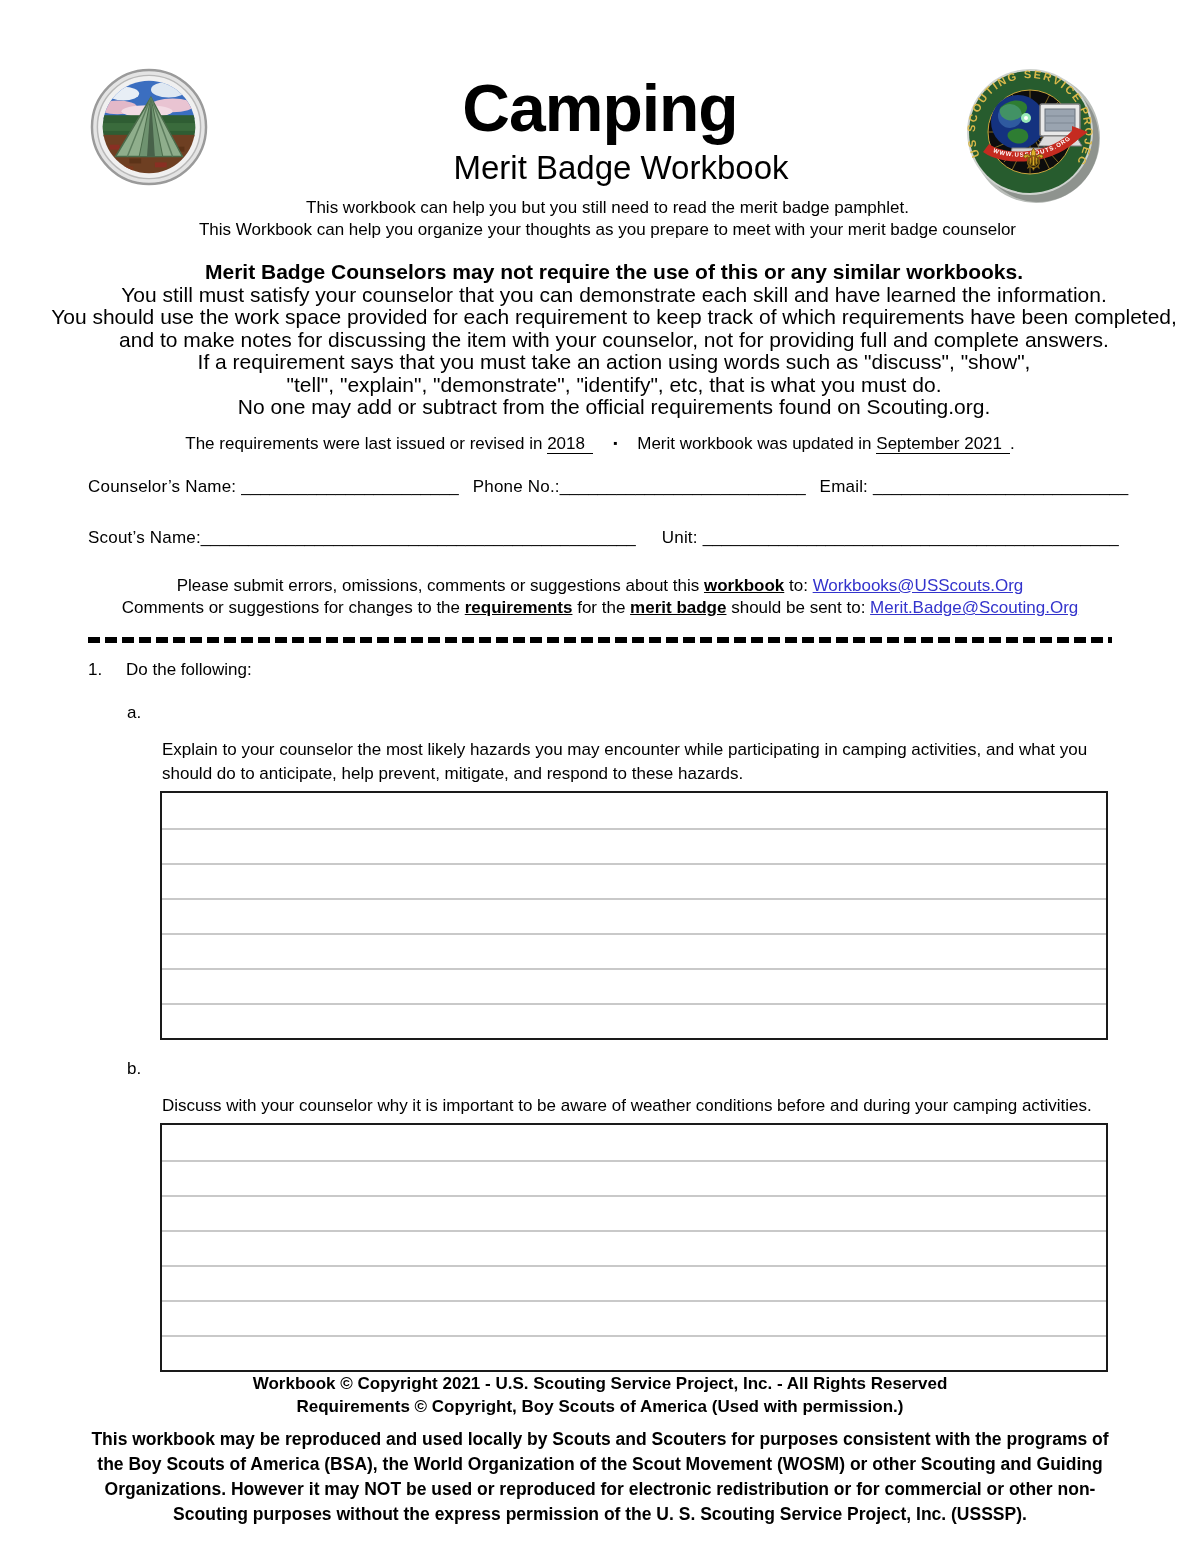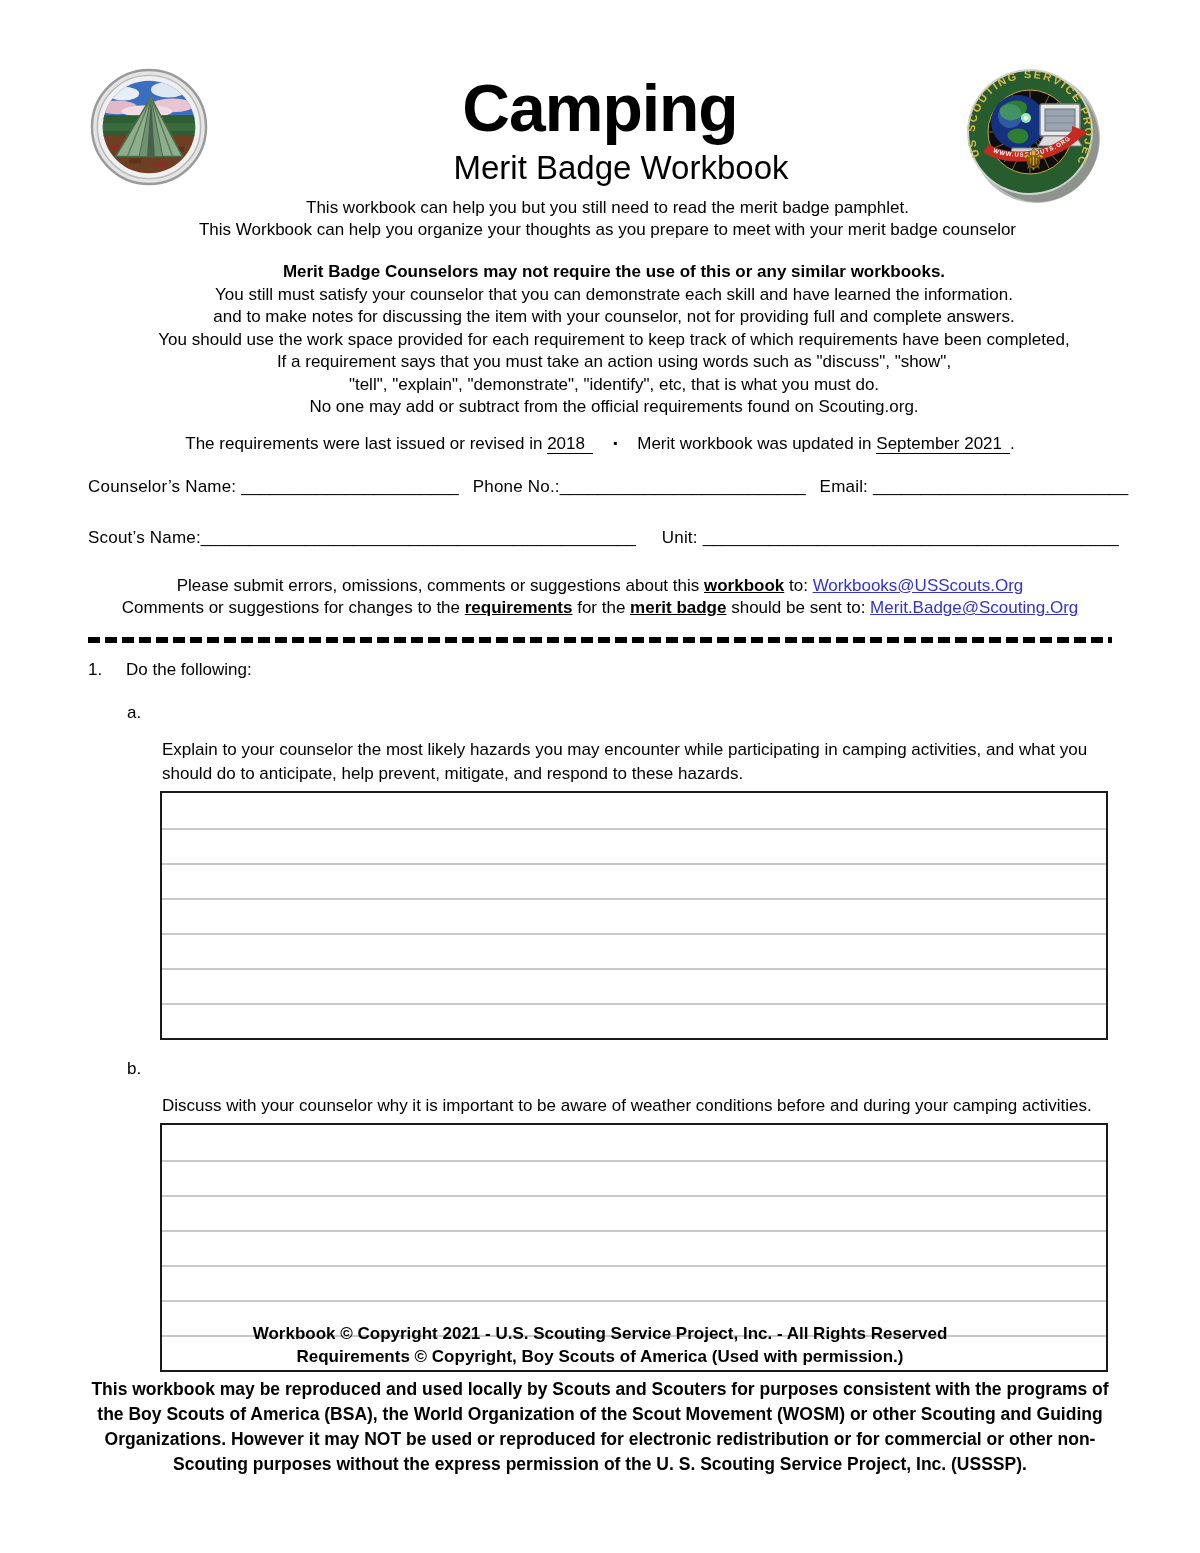--- a/index.html
+++ b/index.html
@@ -13,21 +13,21 @@
   
   .header { position:relative; padding-top:74px; }
   .badge-left { position:absolute; left:90px; top:68px; width:118px; height:118px; }
   .badge-right { position:absolute; left:960px; top:60px; width:148px; height:152px; }
   .title { text-align:center; font-size:66px; font-weight:bold; line-height:1.05; letter-spacing:-1px; }
   .subtitle { text-align:center; font-size:33px; font-weight:400; margin-top:6px;padding-left:42px; }
   .intro { text-align:center; font-size:17px; line-height:22px; }
   .intro-block { margin-top:10px;padding-left:15px; }
 
   
-  .notice { margin-top:20px; text-align:center; font-size:17px; line-height:22.5px;margin-left:28px; }
+  .notice { margin-top:20px; text-align:center; font-size:21px; line-height:22.5px;margin-left:28px; }
   .notice .bold-line { font-weight:bold; }
 
   
   .revision { margin-top:15px; text-align:center; font-size:17px; }
   .u-line { text-decoration:none; border-bottom:1.5px solid #000; padding-right:8px; }
   .sq-bullet { display:inline-block; margin:0 20px; font-size:12px; vertical-align:2px; }
 
   
   .form-line { font-size:17px; margin-left:88px; margin-right:88px; white-space:nowrap; letter-spacing:.2px; }
   .form-line.first { margin-top:31px; }
@@ -57,21 +57,21 @@
   .sub-text { flex:1; max-width:950px;margin-top:37px; }
 
   .answer-box {
     margin-left:72px; margin-top:5px; width:948px;
     border:2px solid #1a1a1a; background:#fff;
   }
   .answer-row { height:35px; }
   .answer-row + .answer-row { border-top:2px solid #c9c9c9; }
 
   
-  .footer { position:absolute; left:0; right:0; top:1322px; text-align:center; }
+  .footer { position:absolute; left:0; right:0; top:1372px; text-align:center; }
   .footer-line { font-size:17px; font-weight:bold; line-height:23px; }
   .footer-para {
     margin:9px auto 0 auto; width:1040px; font-size:17.5px; font-weight:bold; line-height:25px;
   }
 </style>
 </head>
 <body>
 
 <div class="page">
 
@@ -159,22 +159,22 @@
     <h2 class="subtitle">Merit Badge Workbook</h2>
     <div class="intro-block">
       <div class="intro">This workbook can help you but you still need to read the merit badge pamphlet.</div>
       <div class="intro">This Workbook can help you organize your thoughts as you prepare to meet with your merit badge counselor</div>
     </div>
   </div>
 
   <div class="notice">
     <div class="bold-line">Merit Badge Counselors may not require the use of this or any similar workbooks.</div>
     <div>You still must satisfy your counselor that you can demonstrate each skill and have learned the information.</div>
+    <div>You should use the work space provided for each requirement to keep track of which requirements have been completed,</div>
     <div>and to make notes for discussing the item with your counselor, not for providing full and complete answers.</div>
-    <div>You should use the work space provided for each requirement to keep track of which requirements have been completed,</div>
     <div>If a requirement says that you must take an action using words such as "discuss", "show",</div>
     <div>"tell", "explain", "demonstrate", "identify", etc, that is what you must do.</div>
     <div>No one may add or subtract from the official requirements found on Scouting.org.</div>
   </div>
 
   <div class="revision">
     <span>The requirements were last issued or revised in </span><span class="u-line">2018</span><span class="sq-bullet">▪</span><span>Merit workbook was updated in </span><span class="u-line">September 2021</span><span>.</span>
   </div>
 
   <div class="form-line second">

